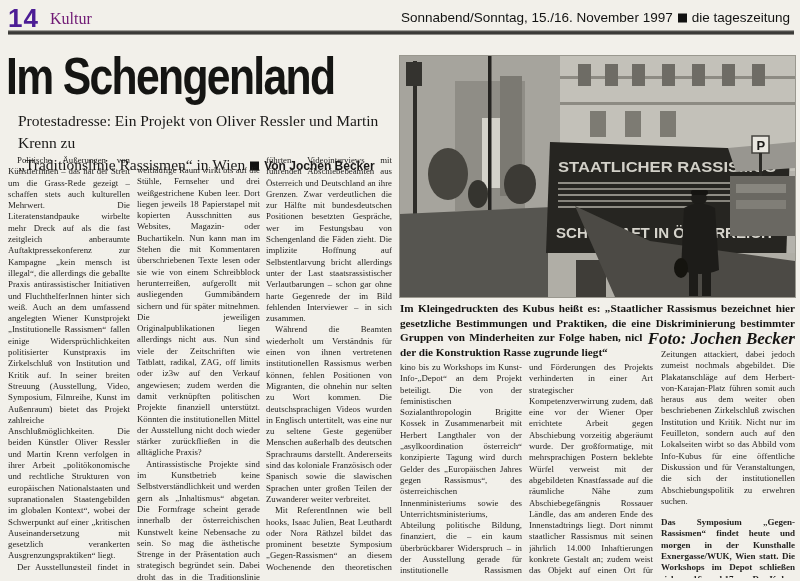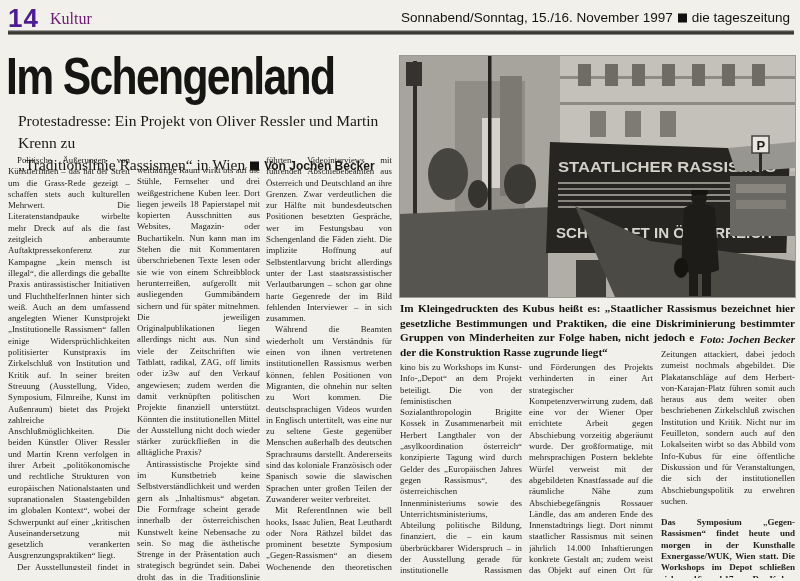--- a/index.html
+++ b/index.html
@@ -34,21 +34,21 @@
   #col1{left:8px;  top:155px;width:122px;height:415px;}
   #col2{left:137px;top:165px;width:123px;height:415px;}
   #col3{left:266px;top:155px;width:126px;height:415px;}
   #col4{left:400px;top:362px;width:122px;height:216px;}
   #col5{left:529px;top:362px;width:124px;height:216px;}
   #col6{left:661px;top:349px;width:134px;height:229px;}
   
   .photo{left:400px;top:56px;width:395px;height:241px;outline:1px solid #9a988f;background:#b9b7b0;}
   .caption{left:400px;top:301px;width:395px;height:48px;font-weight:700;
     font-size:11.2px;line-height:14.6px;text-align:justify;color:#161513;}
-  .credit{position:absolute;right:0;bottom:2px;font-style:italic;font-weight:700;font-size:11px;
+  .credit{position:absolute;right:0;bottom:2px;font-style:italic;font-weight:700;font-size:17px;
     background:#f2f0ea;padding-left:6px;}
 </style>
 </head>
 <body>
 
 <div class="abs pagenum">14</div>
 <div class="abs section">Kultur</div>
 <div class="abs dateline"><span>Sonnabend/Sonntag, 15./16. November 1997</span><span class="sq"></span><span>die tageszeitung</span></div>
 <div class="abs toprule"></div>
 

